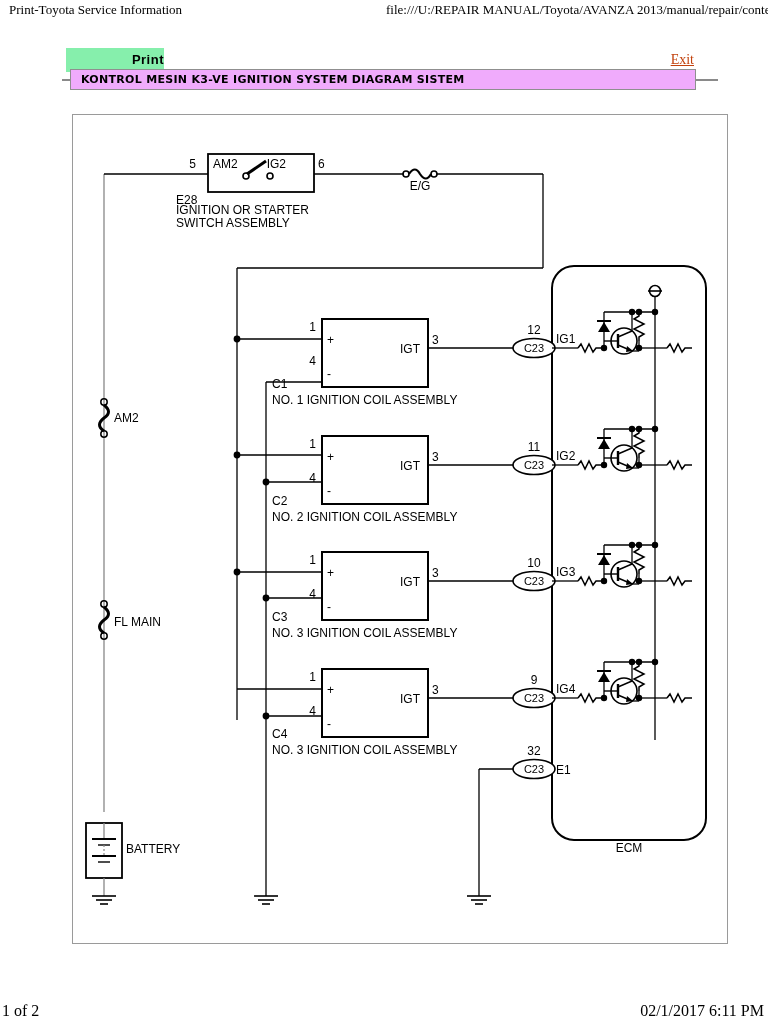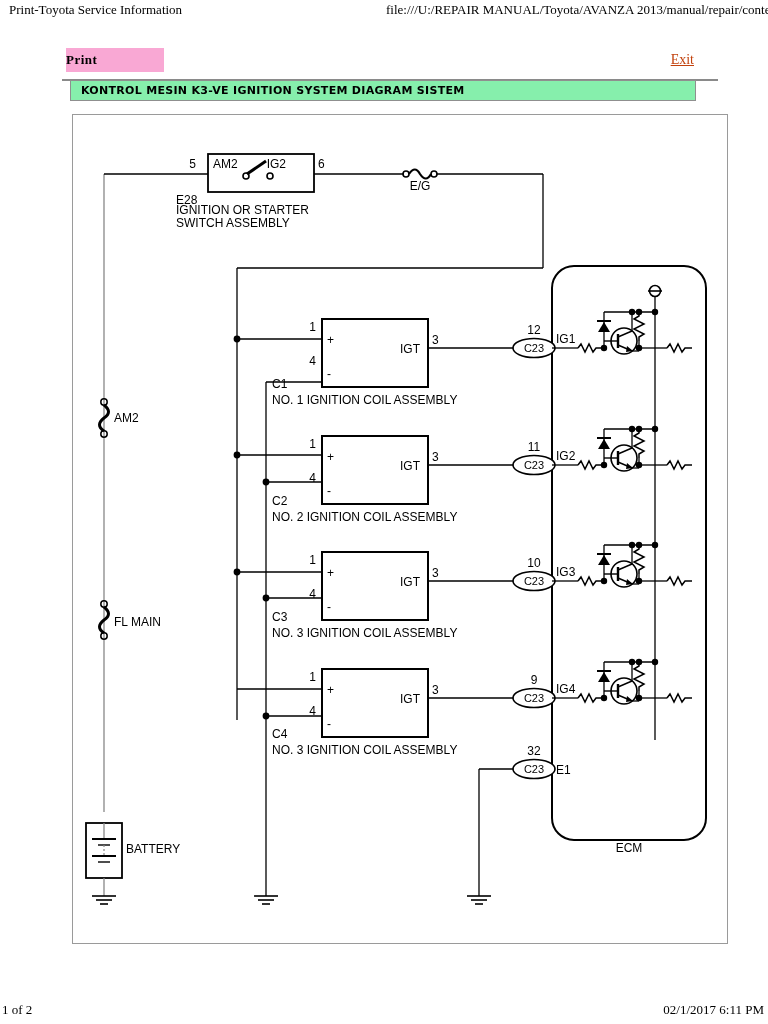--- a/index.html
+++ b/index.html
@@ -48,27 +48,27 @@
     top: 48px;
     width: 656px;
     height: 28px;
   }
   .print-button {
     position: absolute;
     left: 4px;
     top: 0px;
     width: 98px;
     height: 24px;
-    background: #f9a8d4;
+    background: #86efac;
     border: none;
-    font-family: Liberation Serif, serif;
+    font-family: Liberation Sans, sans-serif;
     font-weight: bold;
     font-size: 13px;
     color: #000;
-    text-align: left;
+    text-align: right;
     line-height: 24px;
     cursor: pointer;
     letter-spacing: 0.5px;
   }
   .exit-link {
     position: absolute;
     right: 24px;
     top: 4px;
     font-family: "Liberation Serif", serif;
     font-size: 14px;
@@ -82,25 +82,25 @@
     top: 79px;
     width: 656px;
     height: 2px;
     background: #8a8a8a;
   }
 
   
   .title-strip {
     position: absolute;
     left: 70px;
-    top: 80px;
+    top: 69px;
     width: 626px;
     height: 21px;
     border: 1px solid #8f8f8f;
-    background: #86efac;
+    background: #f0abfc;
     box-sizing: border-box;
     text-align: center;
   }
   .title-strip .tt {
     position: absolute;
     left: 10px;
     top: 3px;
     font-family: "DejaVu Sans", sans-serif;
     font-weight: bold;
     font-size: 11px;
@@ -129,21 +129,21 @@
   svg { display: block; }
 
   
   .footer {
     position: absolute;
     top: 1002px;
     left: 0px;
     width: 768px;
     height: 20px;
     font-family: "Liberation Serif", serif;
-    font-size: 13px;
+    font-size: 16px;
   }
   .footer .f-left { position: absolute; left: 2px; top: 0px; }
   .footer .f-right { position: absolute; right: 4px; top: 0px; }
 
   .dtxt { font-family: "Liberation Sans", sans-serif; font-size: 12px; fill: #000; }
   .dtxt-sm { font-family: "Liberation Sans", sans-serif; font-size: 11px; fill: #000; }
 </style>
 </head>
 <body>
 

